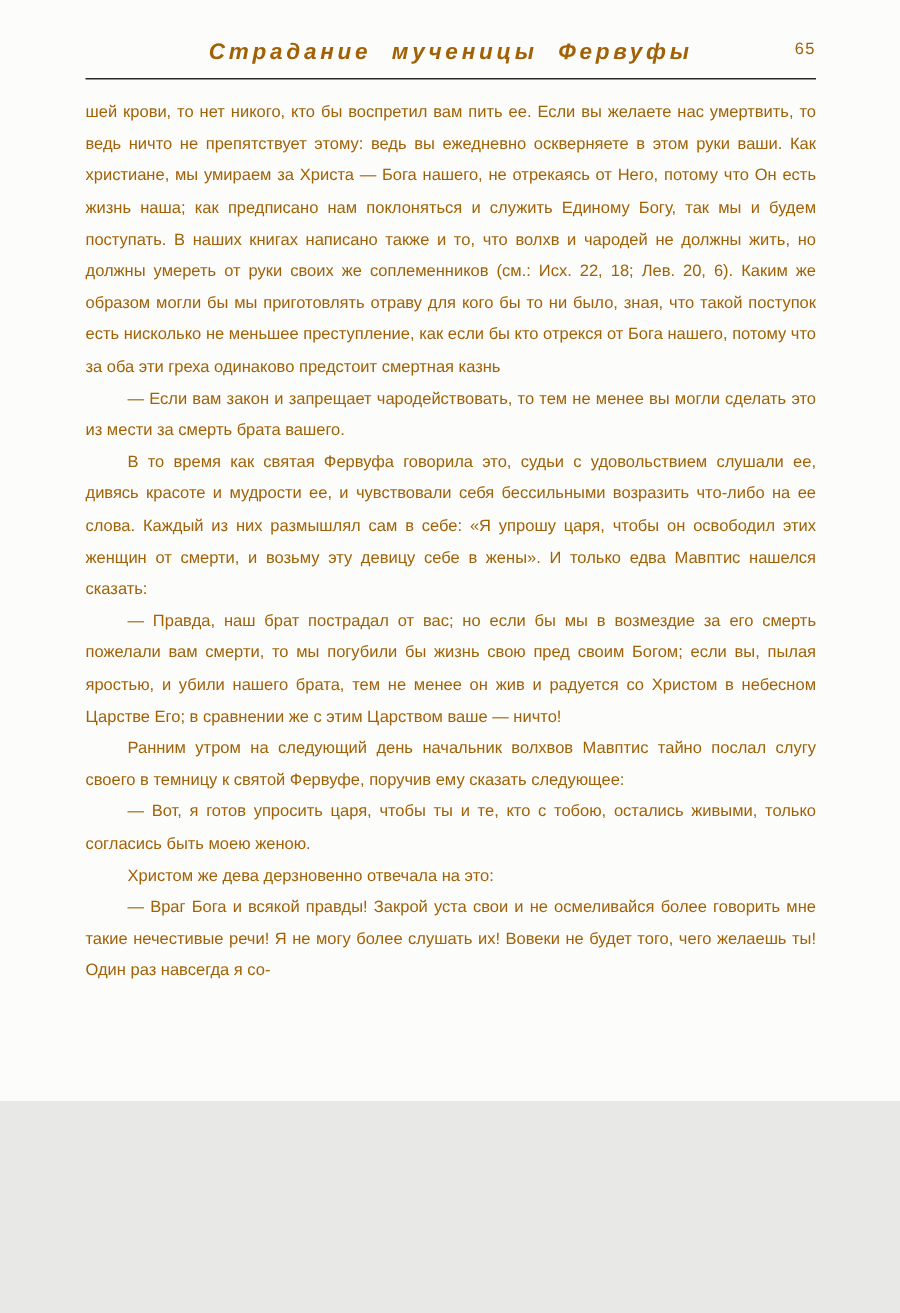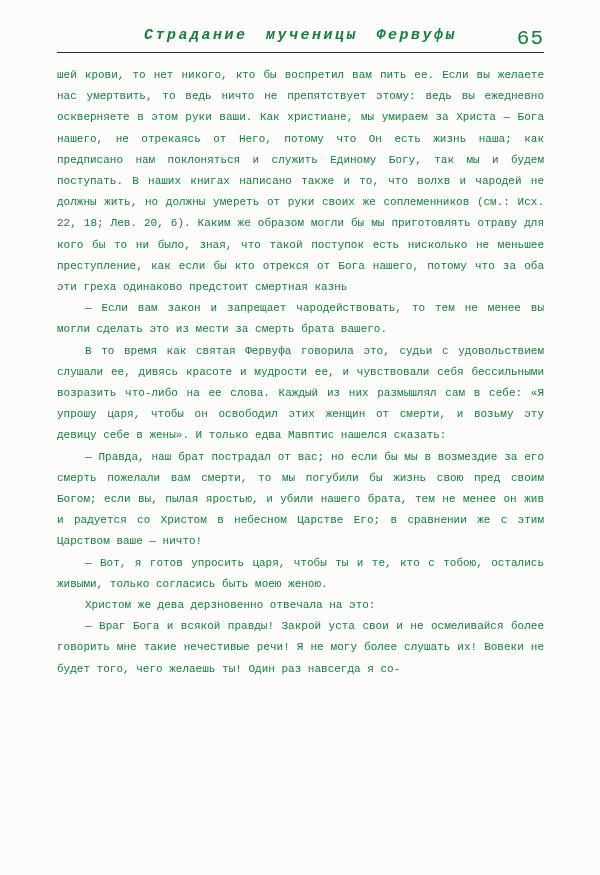--- a/index.html
+++ b/index.html
@@ -1,45 +1,45 @@
 <!DOCTYPE html>
 <html><head>
 <meta charset="utf-8">
 <style>
   * { box-sizing: border-box; }
   html, body { margin: 0; padding: 0; background: #e8e8e6; }
   .page {
     position: relative;
     width: 600px;
-    height: 875px;
+    height: 734px;
     margin: 0 auto;
     background: #fcfcfa;
-    font-family: Liberation Mono, monospace;
-    color: #15803d;
+    font-family: Liberation Sans, sans-serif;
+    color: #a16207;
     padding: 26px 56px 0 57px;
     overflow: hidden;
   }
   .header {
     position: relative;
     text-align: center;
     height: 24px;
   }
   .running-title {
     font-style: italic;
     font-weight: bold;
     font-size: 15px;
     letter-spacing: 2.5px;
     word-spacing: 7px;
     white-space: nowrap;
   }
   .page-number {
     position: absolute;
     right: 0;
     top: 1px;
-    font-size: 21px;
+    font-size: 11px;
     letter-spacing: 1px;
   }
   .rule {
     border: none;
     border-top: 1.3px solid #2a2a2a;
     margin: 2px 0 12px 0;
   }
   .body-text p {
     margin: 0;
     text-align: justify;
@@ -56,17 +56,18 @@
   <div class="header">
     <span class="running-title">Страдание мученицы Фервуфы</span>
     <span class="page-number">65</span>
   </div>
   <hr class="rule">
   <div class="body-text">
     <p class="no-indent">шей крови, то нет никого, кто бы воспретил вам пить ее. Если вы желаете нас умертвить, то ведь ничто не препятствует этому: ведь вы ежедневно оскверняете в этом руки ваши. Как христиане, мы умираем за Христа — Бога нашего, не отрекаясь от Него, потому что Он есть жизнь наша; как предписано нам поклоняться и служить Единому Богу, так мы и будем поступать. В наших книгах написано также и то, что волхв и чародей не должны жить, но должны умереть от руки своих же соплеменников (см.: Исх. 22, 18; Лев. 20, 6). Каким же образом могли бы мы приготовлять отраву для кого бы то ни было, зная, что такой поступок есть нисколько не меньшее преступление, как если бы кто отрекся от Бога нашего, потому что за оба эти греха одинаково предстоит смертная казнь</p>
     <p>— Если вам закон и запрещает чародействовать, то тем не менее вы могли сделать это из мести за смерть брата вашего.</p>
     <p>В то время как святая Фервуфа говорила это, судьи с удовольствием слушали ее, дивясь красоте и мудрости ее, и чувствовали себя бессильными возразить что-либо на ее слова. Каждый из них размышлял сам в себе: «Я упрошу царя, чтобы он освободил этих женщин от смерти, и возьму эту девицу себе в жены». И только едва Мавптис нашелся сказать:</p>
     <p>— Правда, наш брат пострадал от вас; но если бы мы в возмездие за его смерть пожелали вам смерти, то мы погубили бы жизнь свою пред своим Богом; если вы, пылая яростью, и убили нашего брата, тем не менее он жив и радуется со Христом в небесном Царстве Его; в сравнении же с этим Царством ваше — ничто!</p>
+    <p>Ранним утром на следующий день начальник волхвов Мавптис тайно послал слугу своего в темницу к святой Фервуфе, поручив ему сказать следующее:</p>
     <p>— Вот, я готов упросить царя, чтобы ты и те, кто с тобою, остались живыми, только согласись быть моею женою.</p>
     <p>Христом же дева дерзновенно отвечала на это:</p>
     <p>— Враг Бога и всякой правды! Закрой уста свои и не осмеливайся более говорить мне такие нечестивые речи! Я не могу более слушать их! Вовеки не будет того, чего желаешь ты! Один раз навсегда я со-</p>
   </div>
 </div>
 
 </body></html>

